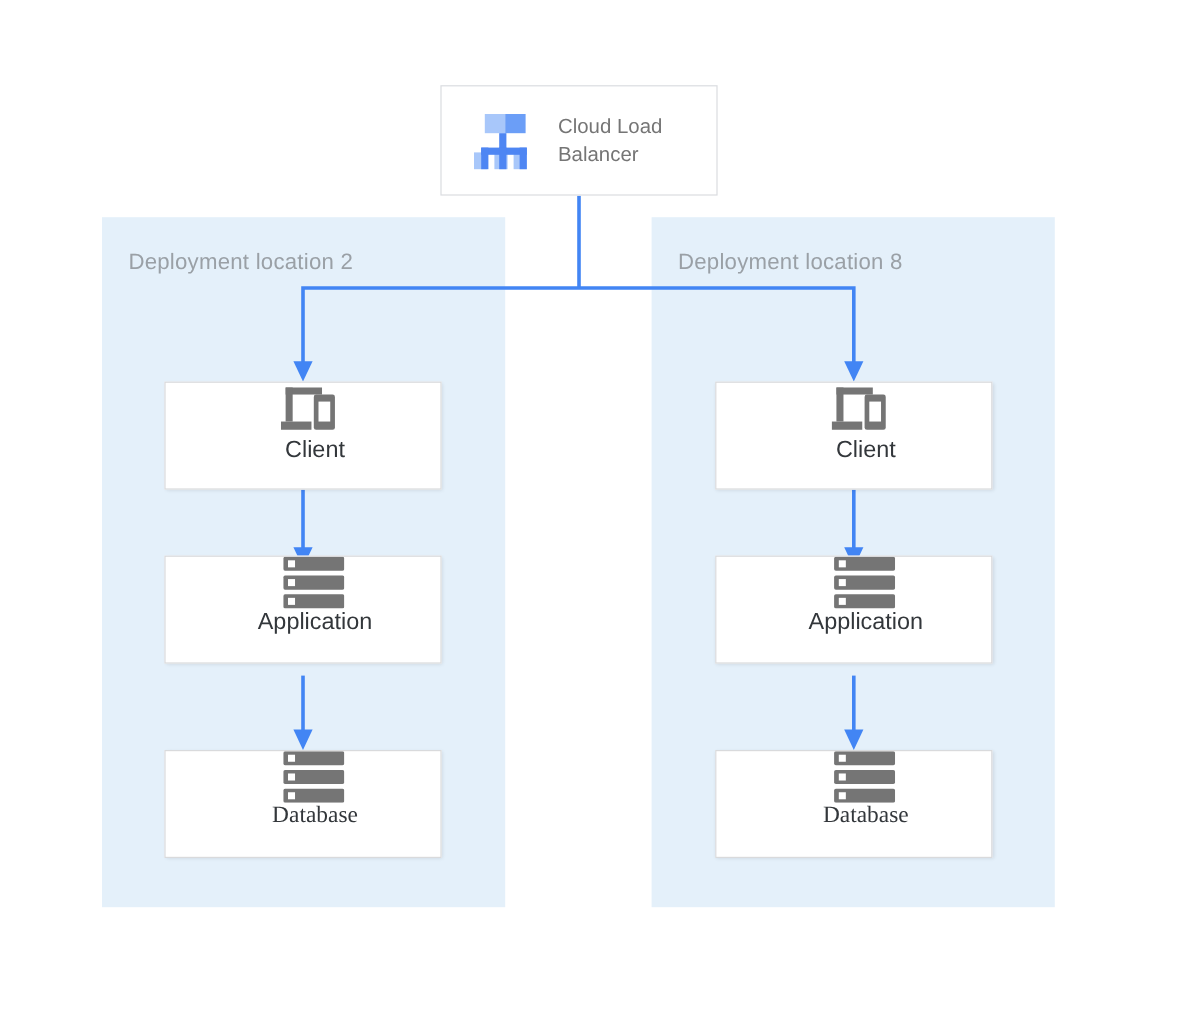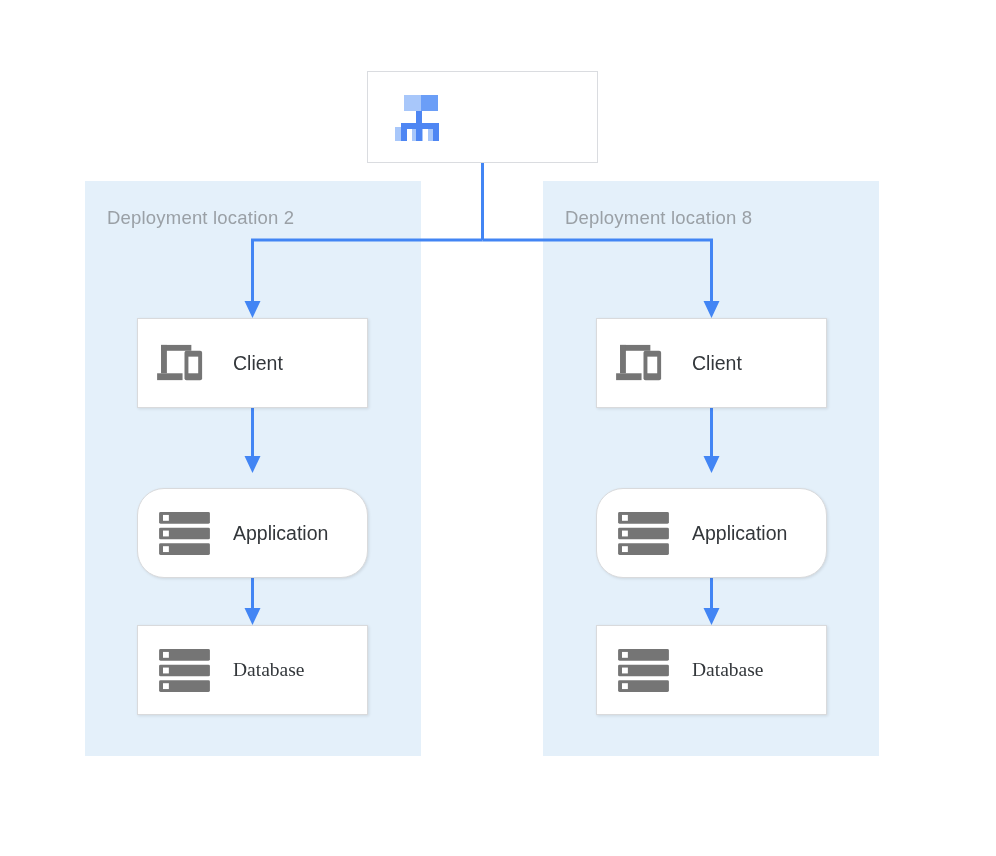--- a/index.html
+++ b/index.html
@@ -50,40 +50,41 @@
     position: absolute;
     width: 231px;
     height: 90px;
     background: #ffffff;
     border: 1px solid #D9DADC;
     box-shadow: 1px 1px 3px rgba(0,0,0,0.10);
     box-sizing: border-box;
     display: flex;
     align-items: center;
     z-index: 3;
+    flex-direction: column;
   }
   .node .icon-wrap {
     width: 58px;
     margin-left: 17px;
     display: flex;
     align-items: center;
     justify-content: center;
     flex: none;
   }
   .node .node-label {
     margin-left: 20px;
     font-size: 19.5px;
     color: #33373B;
     white-space: nowrap;
   }
 
   .col-left  { left: 137px; }
   .col-right { left: 596px; }
   .row-client   { top: 318px; }
-  .row-app      { top: 488px; border-radius: 27px; }
+  .row-app      { top: 463px; }
   .row-db       { top: 625px; font-family: Liberation Serif, serif; }
 
   
   #lb-box {
     position: absolute;
     left: 367px;
     top: 71px;
     width: 231px;
     height: 92px;
     background: #ffffff;
@@ -158,20 +159,21 @@
         <rect x="11" y="4" width="17" height="16" fill="#A8C7FA"></rect>
 
         <rect x="28" y="4" width="17" height="16" fill="#6B9EF7"></rect>
         <rect x="23" y="20" width="6" height="15" fill="#4E86F3"></rect>
         <rect x="8" y="32" width="38" height="6" fill="#4E86F3"></rect>
         <rect x="8" y="32" width="6" height="18" fill="#4E86F3"></rect>
         <rect x="23" y="32" width="6" height="18" fill="#4E86F3"></rect>
         <rect x="40" y="32" width="6" height="18" fill="#4E86F3"></rect>
       </svg>
     </span>
+    <span class="lb-label">Cloud Load Balancer</span>
   </div>
 
   <div class="node col-left row-client">
     <span class="icon-wrap">
       <svg width="55" height="45" viewBox="0 0 56 46" fill="#757575">
         <rect x="4" y="4" width="31" height="6"></rect>
         <rect x="4" y="4" width="6" height="29"></rect>
         <rect x="0" y="33" width="26" height="7"></rect>
         <rect x="28" y="10" width="18" height="30" rx="2"></rect>
         <rect x="32" y="16" width="10" height="17" fill="#ffffff"></rect>

